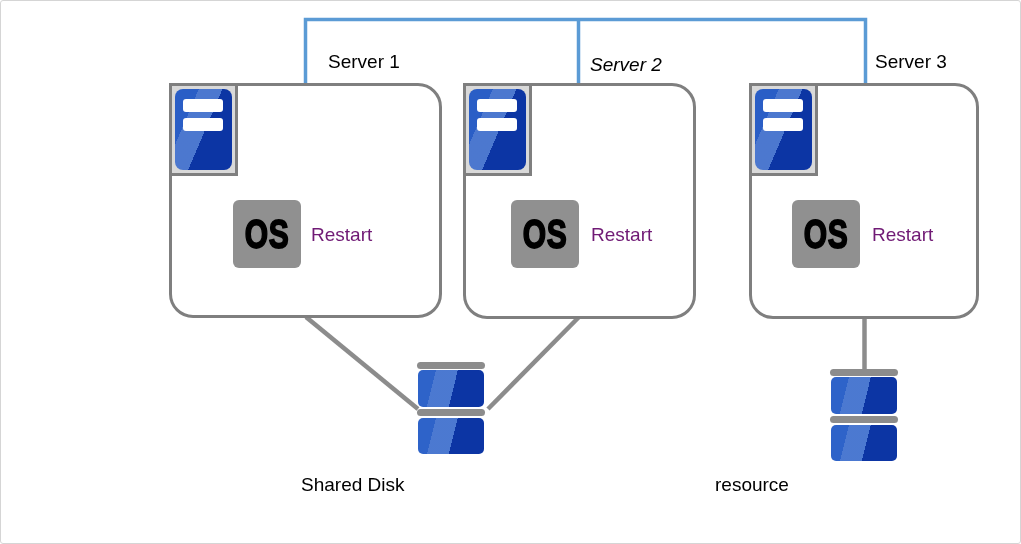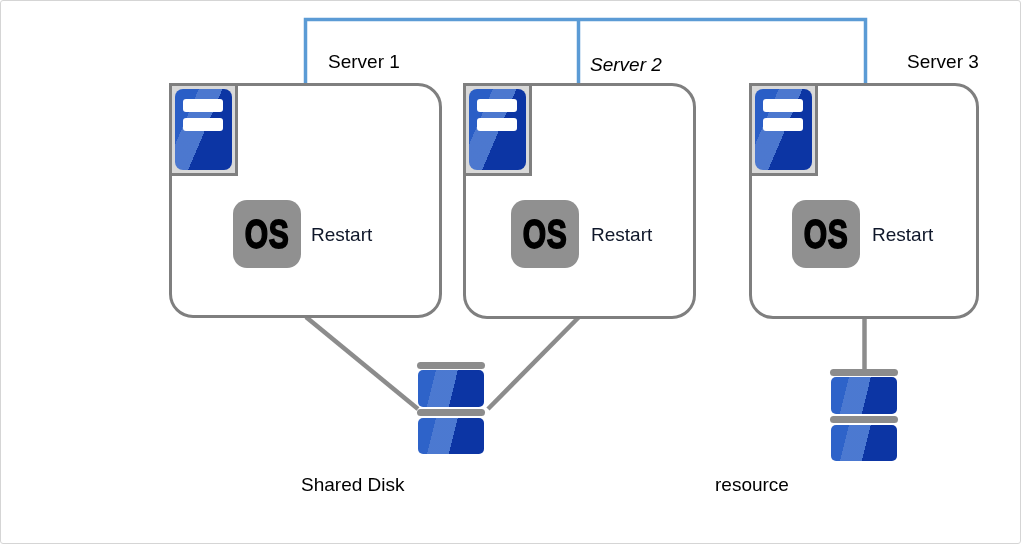--- a/index.html
+++ b/index.html
@@ -25,29 +25,29 @@
     background:
       linear-gradient(113deg, rgba(255,255,255,0) 26%, rgba(255,255,255,0.16) 26% 52%, rgba(255,255,255,0) 52%),
       linear-gradient(113deg, #2a5ec6 52%, #0c35a4 52%);
   }
   .srv-slot{
     position:absolute;left:8px;width:40px;height:13px;border-radius:3px;background:#ffffff;
   }
   .srv-slot.slot-1{top:10px;}
   .srv-slot.slot-2{top:29px;}
   .os-badge{
-    position:absolute;width:68px;height:68px;border-radius:14px;background:#909090;
+    position:absolute;width:68px;height:68px;border-radius:6px;background:#909090;
     display:flex;align-items:center;justify-content:center;
   }
   .os-badge span{
     font-size:30px;font-weight:bold;color:#000;-webkit-text-stroke:1.3px #000;
     transform:scale(1.0,1.38);letter-spacing:0.5px;
   }
   .restart-label{
-    position:absolute;font-size:19px;color:#0f172a;line-height:22px;white-space:nowrap;
+    position:absolute;font-size:19px;color:#701a75;line-height:22px;white-space:nowrap;
   }
   .disk-group{position:absolute;width:68px;height:92px;}
   .disk-bar{
     position:absolute;left:0;width:68px;height:7px;border-radius:3.5px;background:#8c8c8c;
   }
   .disk-bar.bar-1{top:0;}
   .disk-bar.bar-2{top:47px;}
   .disk-platter{
     position:absolute;left:1px;width:66px;height:37px;border-radius:5px;
     background:
@@ -67,21 +67,21 @@
 
   <svg class="connectors" width="1021" height="544" viewBox="0 0 1021 544">
     <path d="M304.5 84 L304.5 18.5 L864.5 18.5 L864.5 84 M577.5 18.5 L577.5 84" stroke="#5B9BD5" stroke-width="3.5" fill="none"></path>
     <path d="M305 316 L417 408" stroke="#8C8C8C" stroke-width="4.5" fill="none"></path>
     <path d="M578 316 L487 408" stroke="#8C8C8C" stroke-width="4.5" fill="none"></path>
     <path d="M863.5 316 L863.5 370" stroke="#8C8C8C" stroke-width="4.5" fill="none"></path>
   </svg>
 
   <div class="server-label" style="left:327px;top:51px;">Server 1</div>
   <div class="server-label" style="left:589px;top:54px;font-style:italic;">Server 2</div>
-  <div class="server-label" style="left:906px;top:51px;text-align:center;">Server 3</div>
+  <div class="server-label" style="left:874px;top:51px;text-align:center;">Server 3</div>
 
   <div class="server-box" style="left:168px;top:82px;width:273px;height:235px;"></div>
   <div class="server-box" style="left:462px;top:82px;width:233px;height:236px;"></div>
   <div class="server-box" style="left:748px;top:82px;width:230px;height:236px;"></div>
 
   <div class="server-icon" style="left:168px;top:82px;">
     <div class="server-icon-body">
       <div class="srv-slot slot-1"></div>
       <div class="srv-slot slot-2"></div>
     </div>

